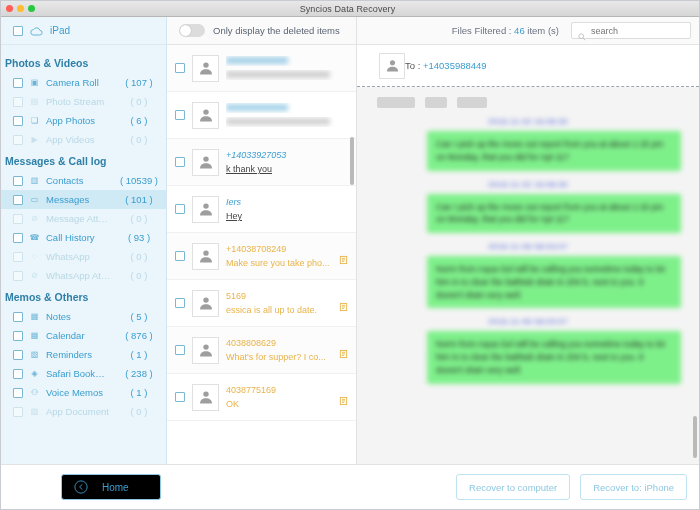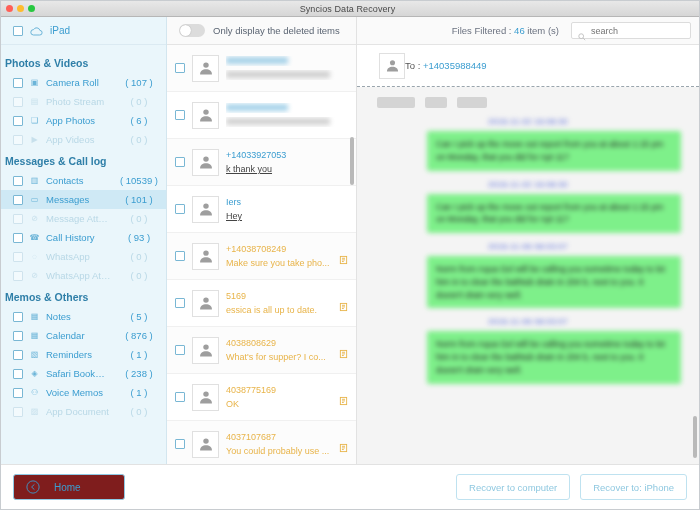--- a/index.html
+++ b/index.html
@@ -113,21 +113,21 @@
   }
   .avatar svg { display: block; }
   .msgtext { flex: 1; min-width: 0; display: flex; flex-direction: column; gap: 4px; }
   .msg-title {
     font-size: 9px; white-space: nowrap; overflow: hidden; text-overflow: ellipsis;
   }
   .msg-snippet {
     font-size: 9px; white-space: nowrap; overflow: hidden; text-overflow: ellipsis;
   }
   .deleted .msg-title, .deleted .msg-snippet { color: #e8b44a; }
-  .normal .msg-title { color: #3b9dd0; }
+  .normal .msg-title { color: #3b9dd0; font-style: italic; }
   .normal .msg-snippet { color: #444; text-decoration: underline; }
   .trash-ic {
     position: absolute; right: 8px; top: 50%; transform: translateY(-50%);
     width: 9px; height: 10px; color: #e8b44a;
   }
   .blurred { filter: blur(2.6px); }
   .redact-title {
     display: inline-block; width: 62px; height: 7px;
     background: #3b9dd0; opacity: .45; border-radius: 1px;
   }
@@ -200,23 +200,23 @@
 
   
   .bottombar {
     height: 45px; flex: 0 0 45px;
     background: #fff; border-top: 1px solid #e2e2e2;
     display: flex; align-items: center; justify-content: space-between;
     padding: 0 12px;
   }
   .home-btn {
     display: flex; align-items: center; gap: 14px;
-    width: 112px; height: 26px; padding: 0 12px;
+    width: 100px; height: 26px; padding: 0 12px;
     border: 1px solid #8ec9e4; border-radius: 3px;
-    font-size: 10px; color: #3b9dd0; background: #7f1d1d;
+    font-size: 10px; color: #3b9dd0; background: #000000; margin-left: 48px;
   }
   .home-ic { width: 14px; height: 14px; flex: 0 0 14px; color: #3b9dd0; }
   .right-btns { display: flex; gap: 10px; }
   .rec-btn {
     height: 26px; padding: 0 12px;
     border: 1px solid #bfe2f0; border-radius: 3px;
     background: #fff; color: #8fc8e0; font-size: 9.5px;
     display: flex; align-items: center; justify-content: center;
     white-space: nowrap;
   }
@@ -465,37 +465,20 @@
             <span class="chk"></span>
             <div class="avatar">
               <svg width="16" height="16" viewBox="0 0 20 20" fill="#9e9e9e">
                 <circle cx="10" cy="6.4" r="3.4"></circle>
                 <path d="M2.6 18c0-4.2 3.3-6.3 7.4-6.3s7.4 2.1 7.4 6.3z"></path>
               </svg>
             </div>
             <div class="msgtext">
               <div class="msg-title">4038775169</div>
               <div class="msg-snippet">OK</div>
-            </div>
-            <span class="trash-ic"><svg width="9" height="10" viewBox="0 0 10 11" fill="none" stroke="#e8b44a" stroke-width="1">
-                <rect x="1.5" y="1.5" width="7" height="8"></rect>
-                <path d="M3.3 3.6h3.4M3.3 5.4h3.4M3.3 7.2h2"></path>
-              </svg></span>
-          </div>
-          <div class="msgrow deleted alt">
-            <span class="chk"></span>
-            <div class="avatar">
-              <svg width="16" height="16" viewBox="0 0 20 20" fill="#9e9e9e">
-                <circle cx="10" cy="6.4" r="3.4"></circle>
-                <path d="M2.6 18c0-4.2 3.3-6.3 7.4-6.3s7.4 2.1 7.4 6.3z"></path>
-              </svg>
-            </div>
-            <div class="msgtext">
-              <div class="msg-title">4037107687</div>
-              <div class="msg-snippet">You could probably use ...</div>
             </div>
             <span class="trash-ic"><svg width="9" height="10" viewBox="0 0 10 11" fill="none" stroke="#e8b44a" stroke-width="1">
                 <rect x="1.5" y="1.5" width="7" height="8"></rect>
                 <path d="M3.3 3.6h3.4M3.3 5.4h3.4M3.3 7.2h2"></path>
               </svg></span>
           </div>
 
       <div class="list-scrollbar"></div>
         </div>
     </div>

